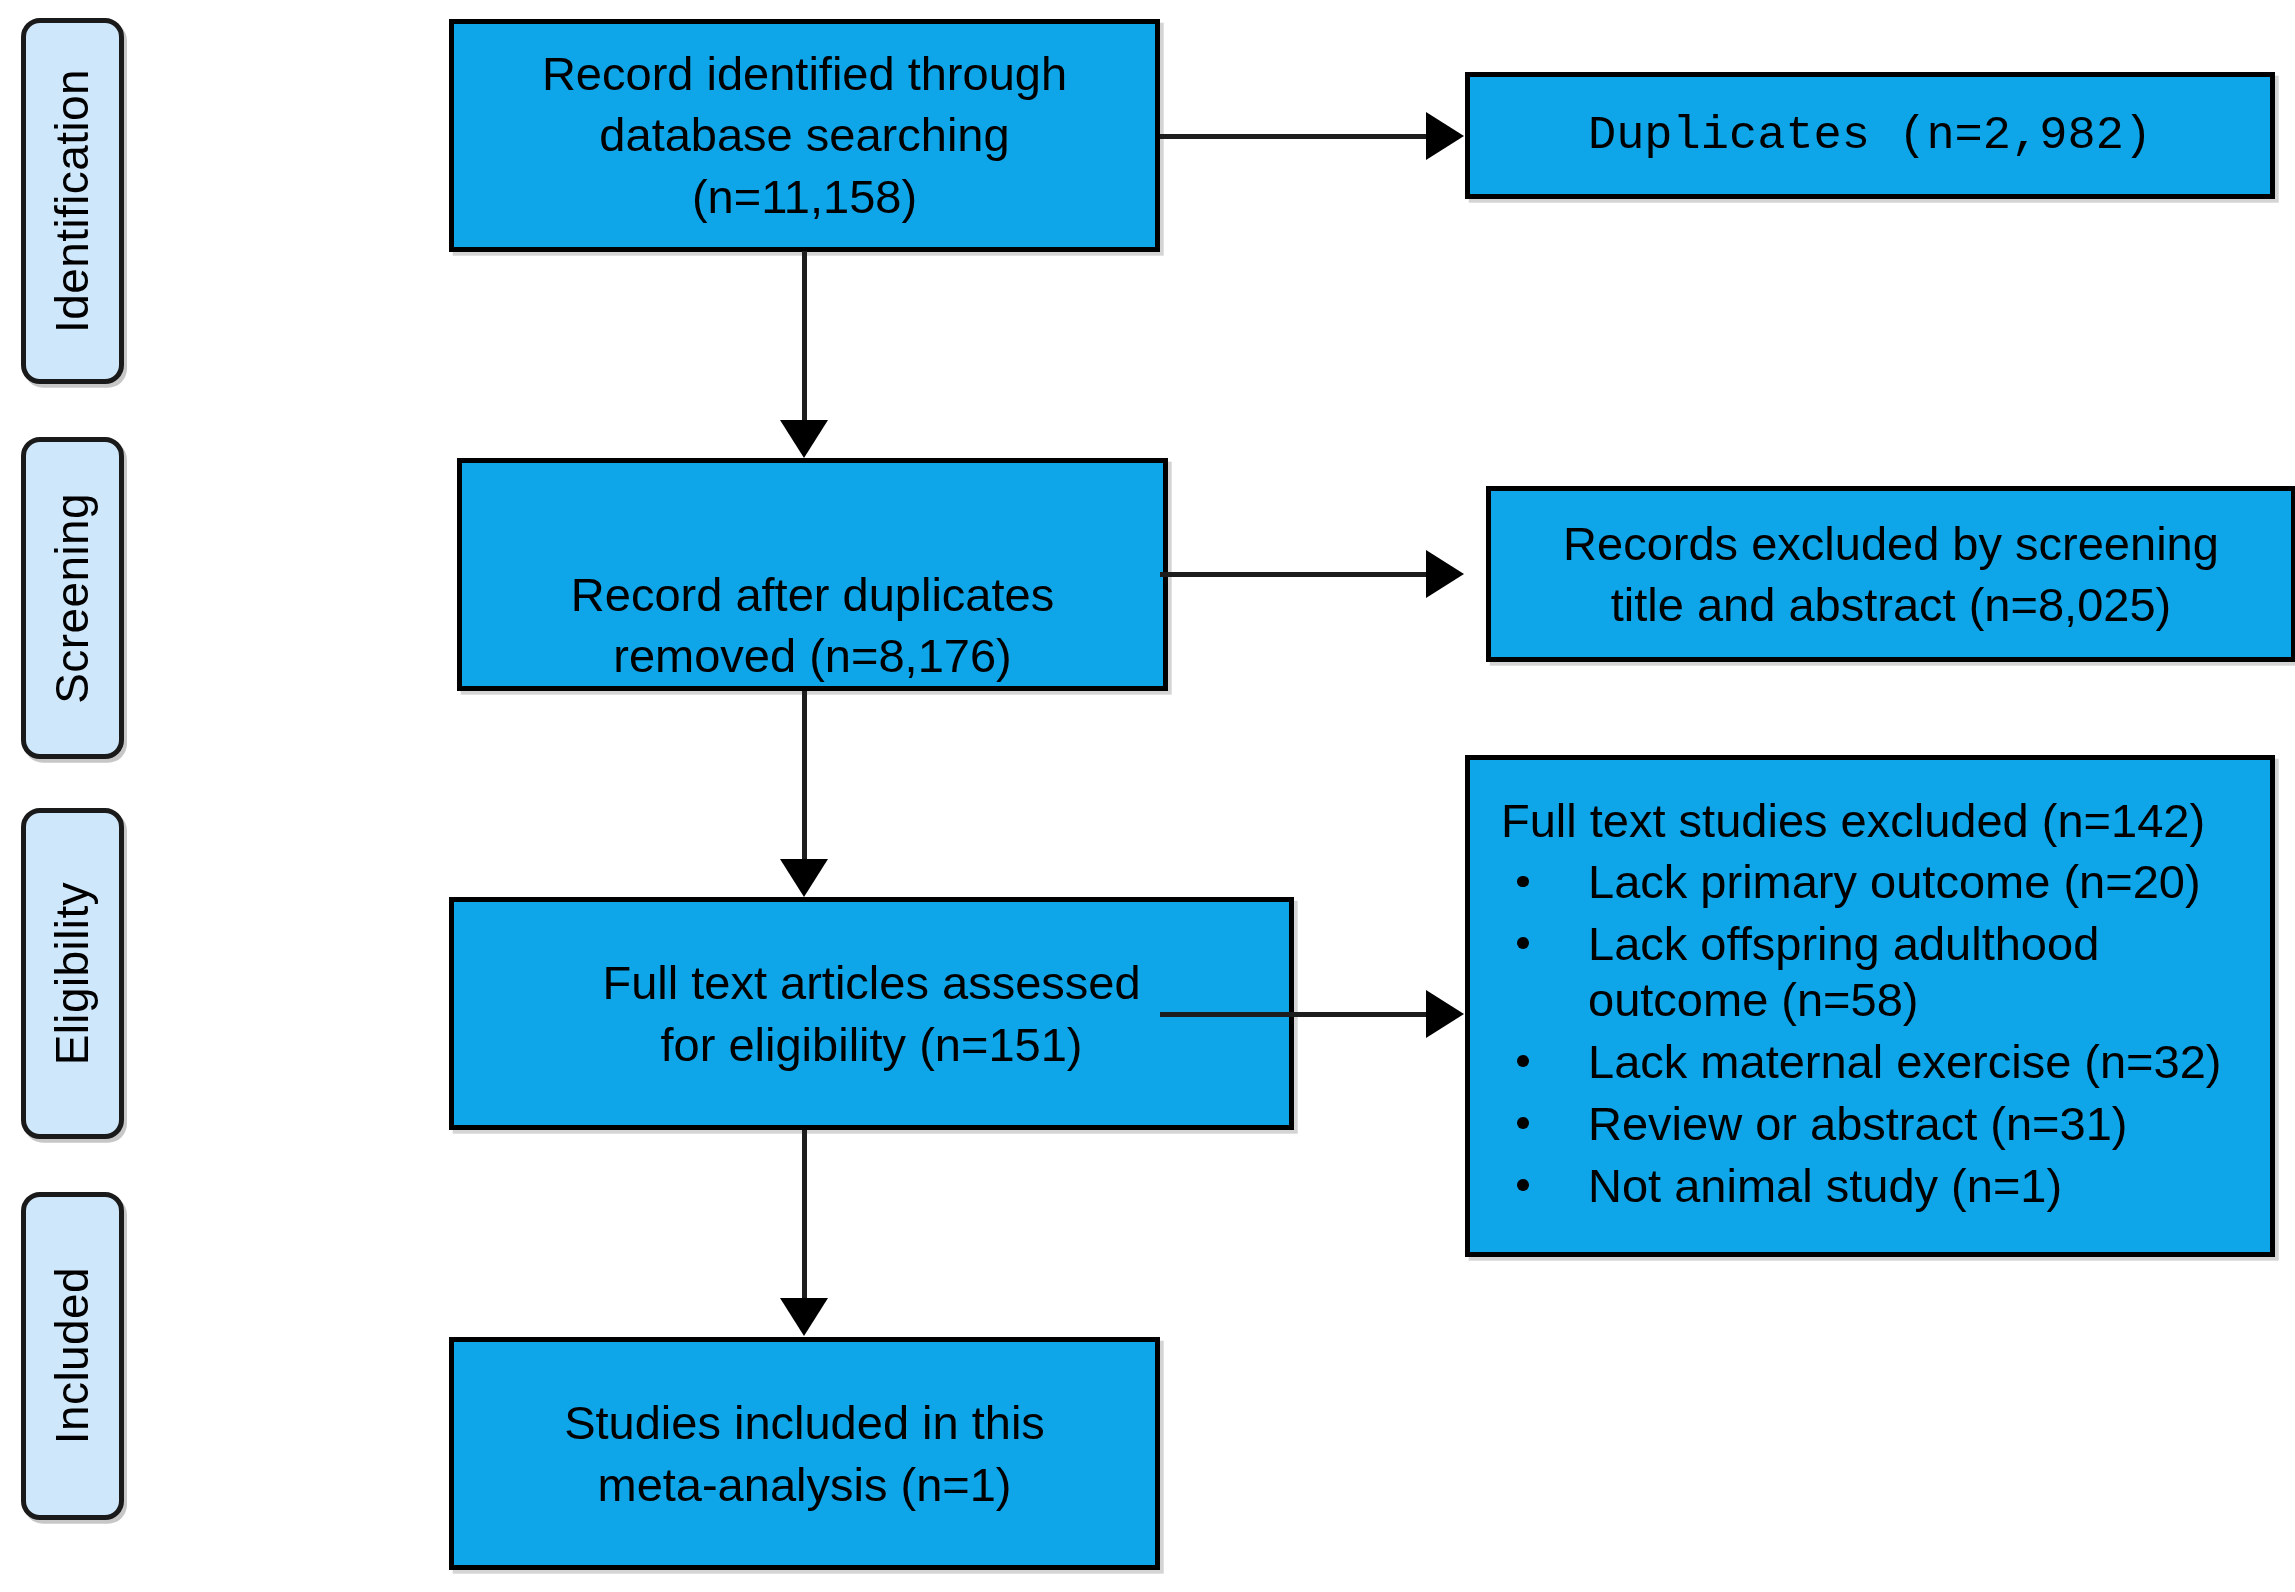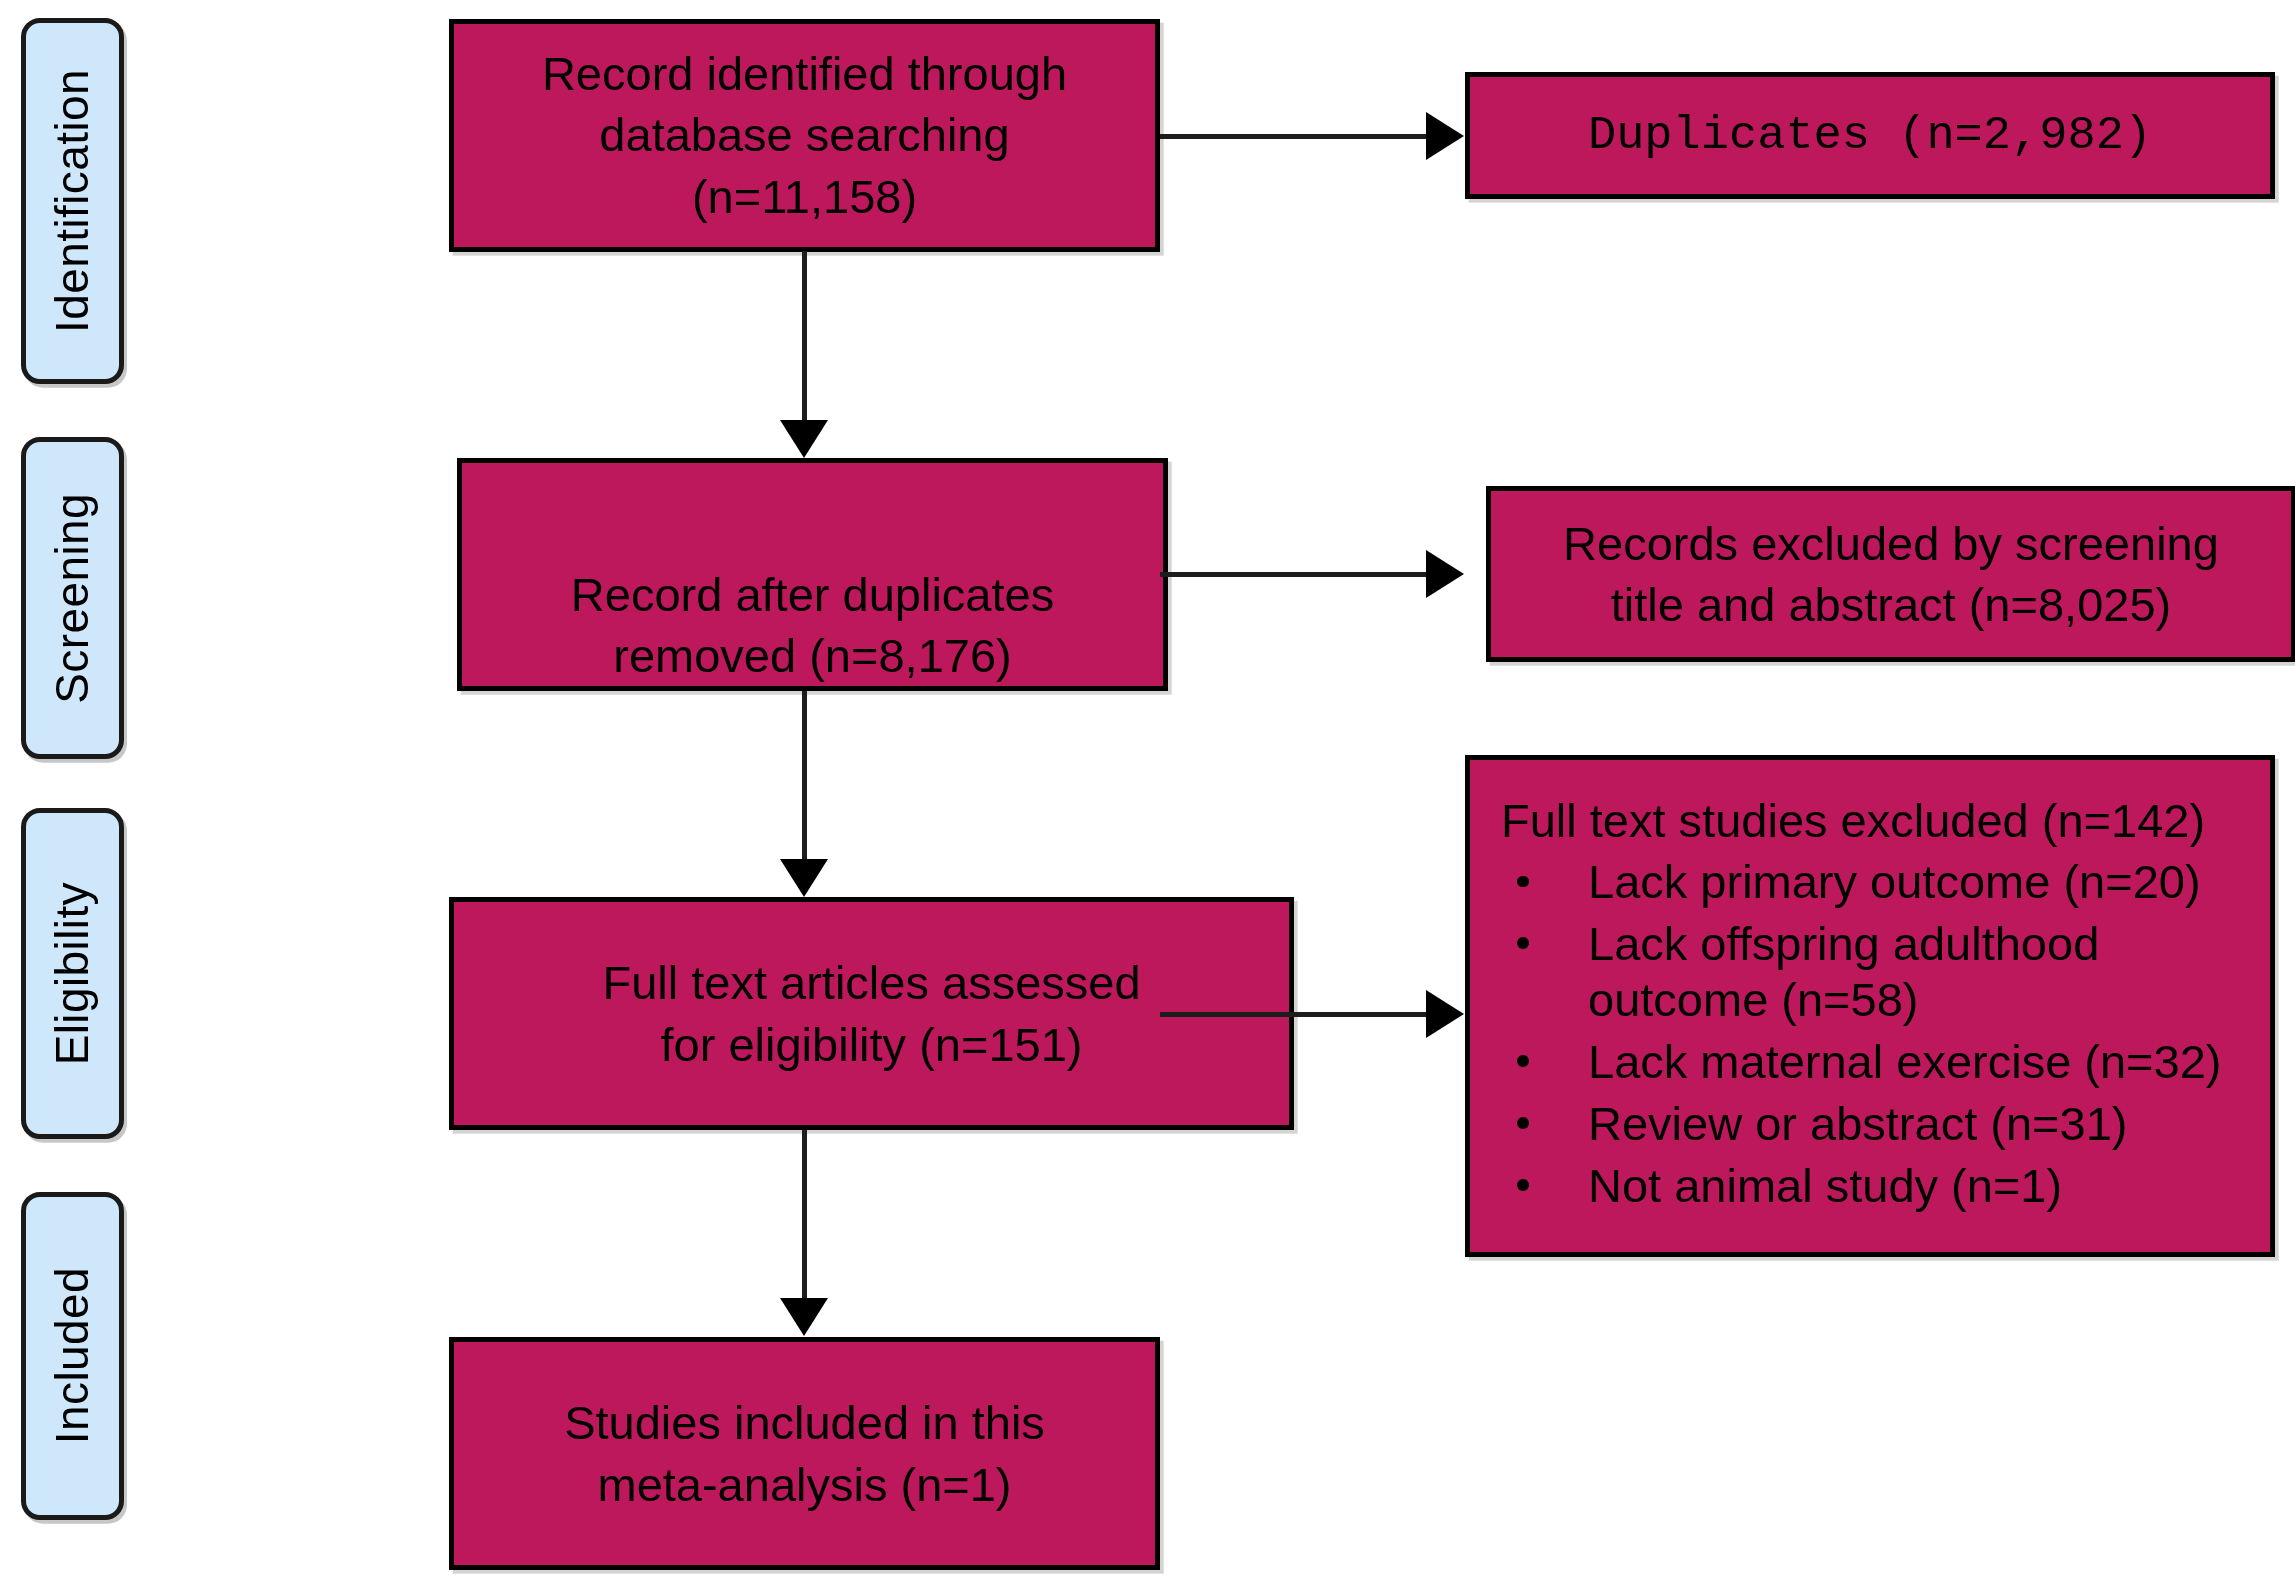--- a/index.html
+++ b/index.html
@@ -40,21 +40,21 @@
     line-height: 1;
     letter-spacing: 0.4px;
     color: #000000;
     white-space: nowrap;
   }
 
   
   .flow-box {
     position: absolute;
     box-sizing: border-box;
-    background: #be185d;
+    background: #0ea5e9;
     border: 5.2px solid #000000;
     display: flex;
     align-items: center;
     justify-content: center;
     box-shadow: 3.7px 3.7px 0 rgba(0,0,0,0.17);
   }
   .flow-box .box-text {
     font-size: 47px;
     line-height: 1.30;
     text-align: center;

